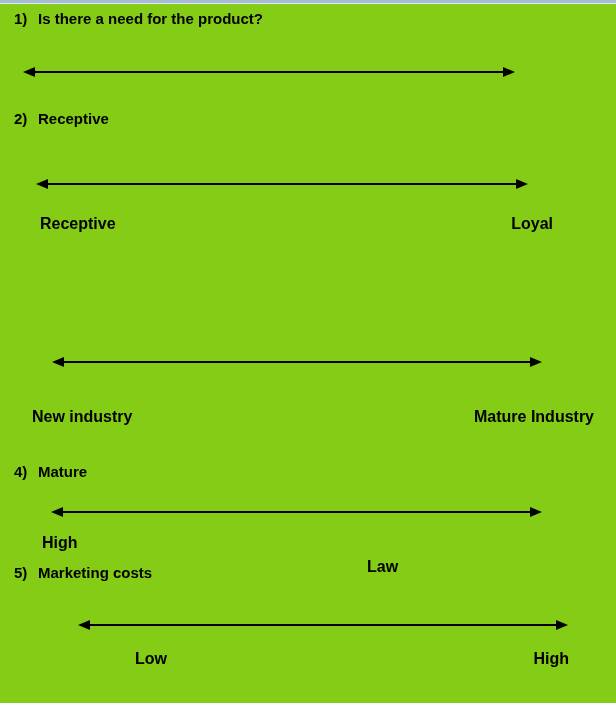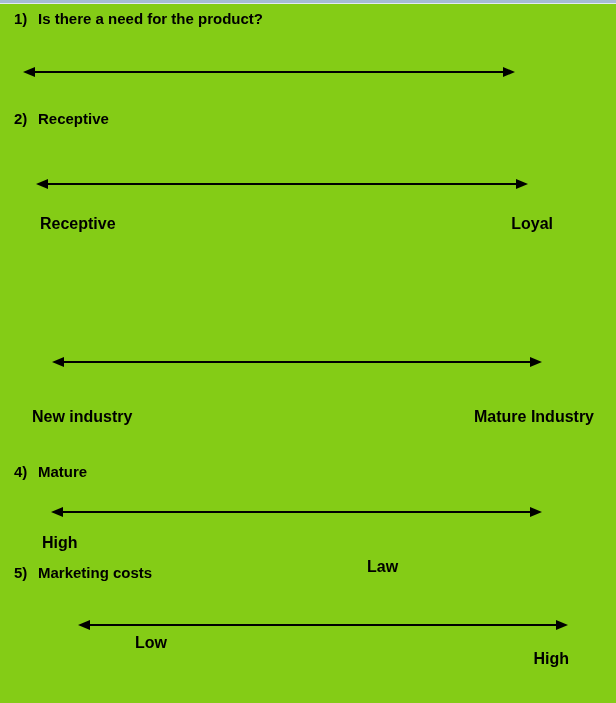--- a/index.html
+++ b/index.html
@@ -107,16 +107,16 @@
 
   <div class="heading" style="top:561px;">
     <span class="num">5)</span><span>Marketing costs</span>
   </div>
   <div class="scale" style="left:78px;top:600px;width:490px;">
     <span class="head-left"></span>
     <span class="line"></span>
     <span class="head-right"></span>
     <span class="marker dir-left" style="left: 12.9%;"><span class="shape"></span></span>
   </div>
-  <span class="lbl" style="left:135px;top:631px;">Low</span>
+  <span class="lbl" style="left:135px;top:647px;">Low</span>
   <span class="lbl" style="right:47px;top:647px;">High</span>
 
 </div>
 
 </body></html>

